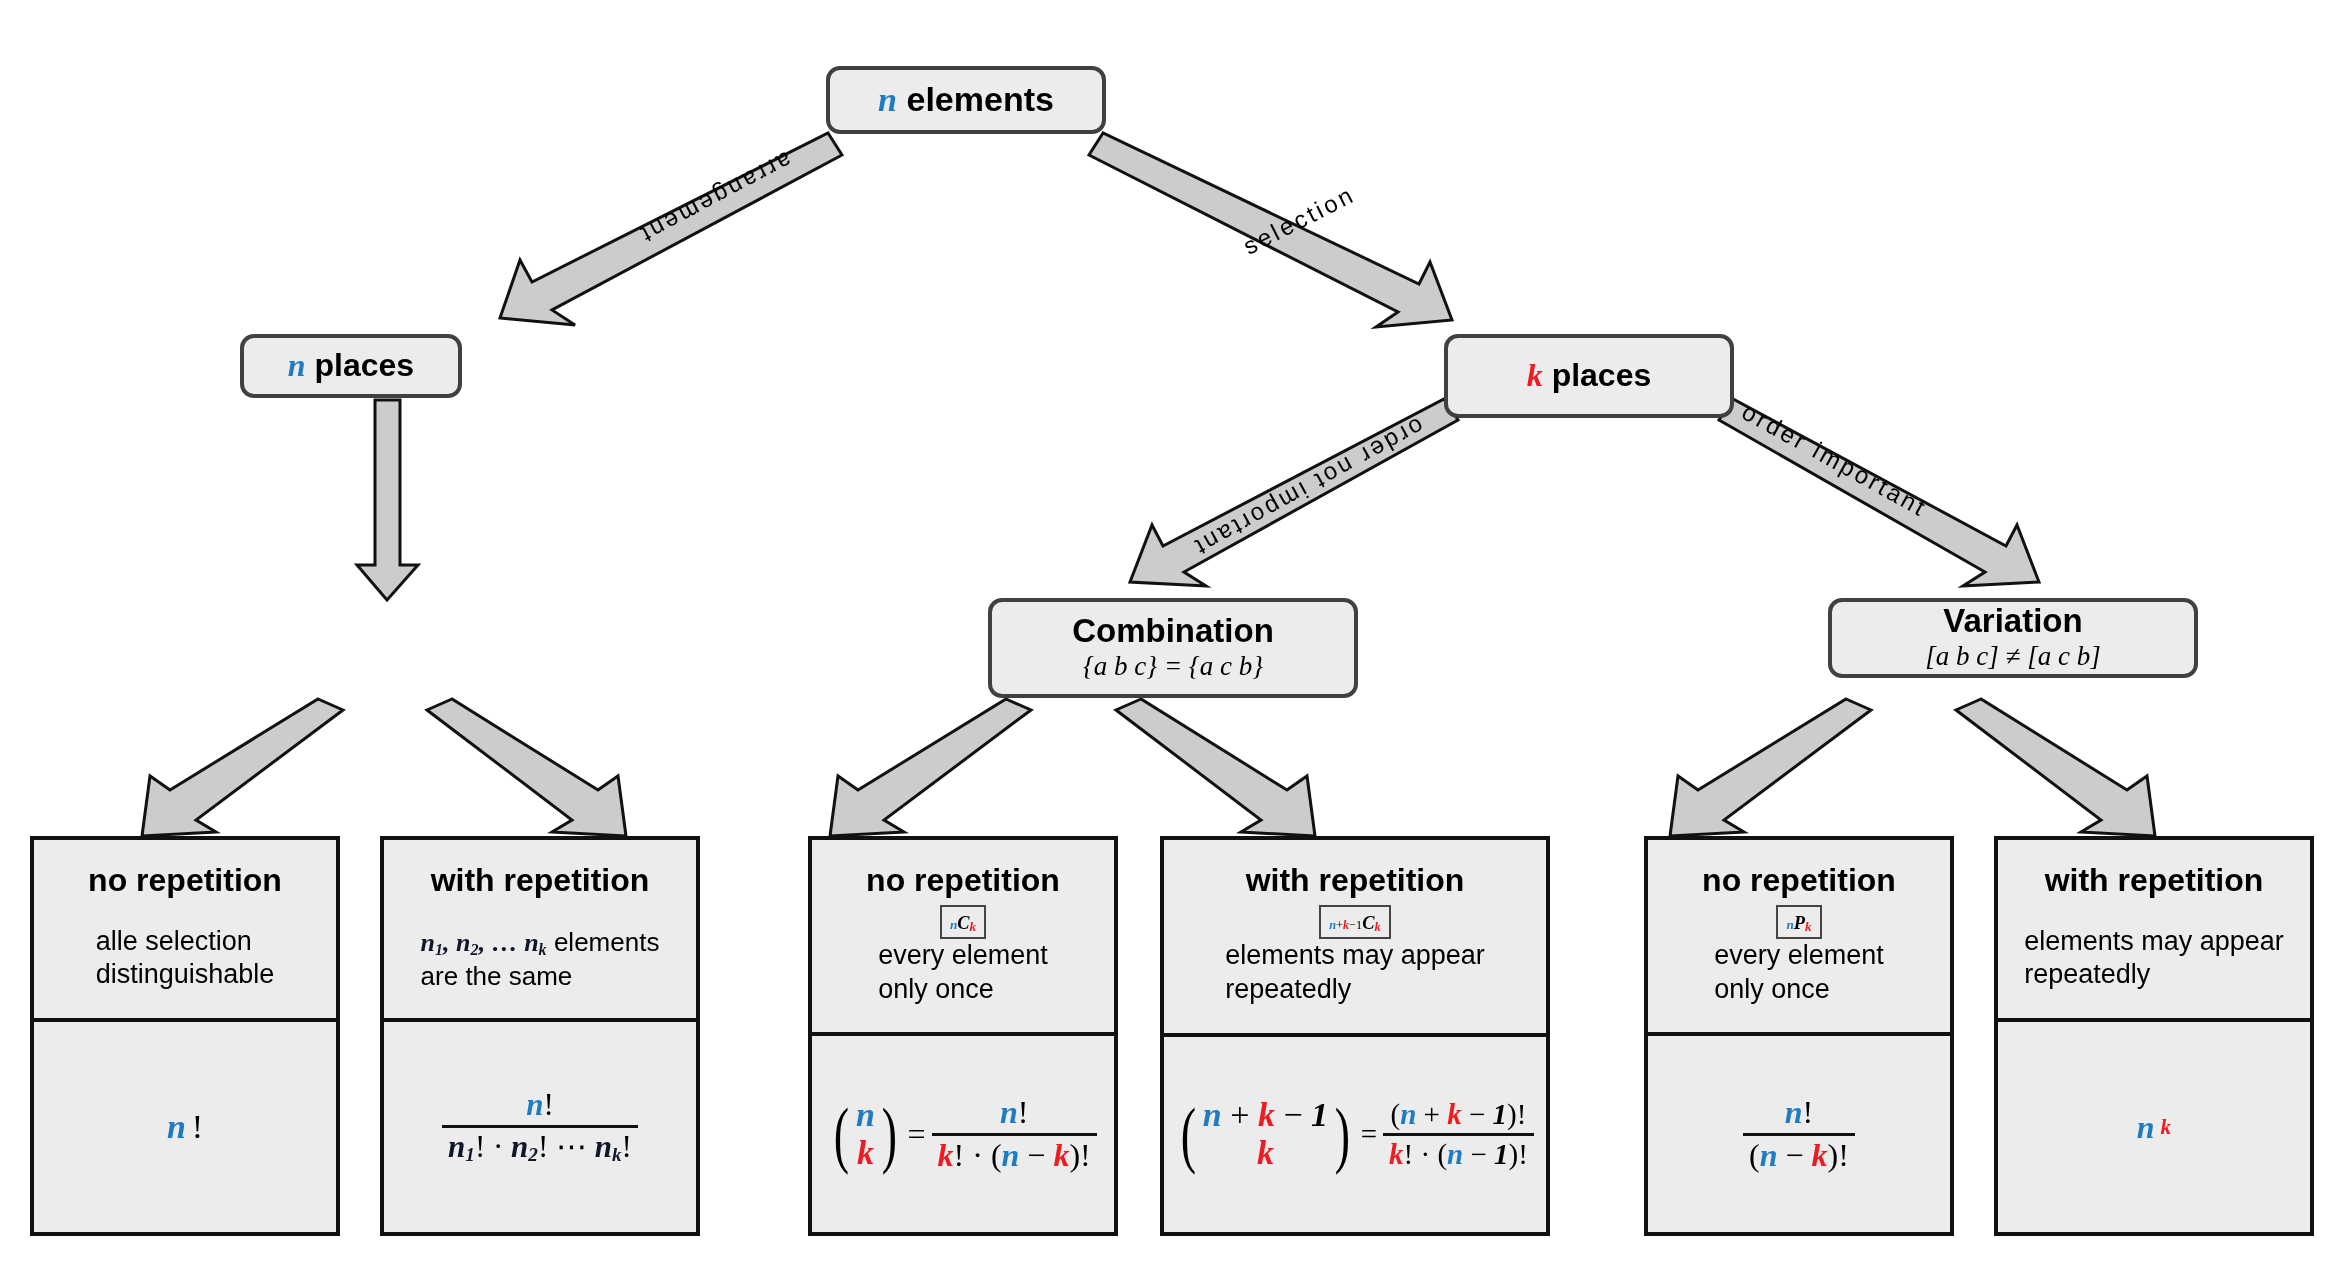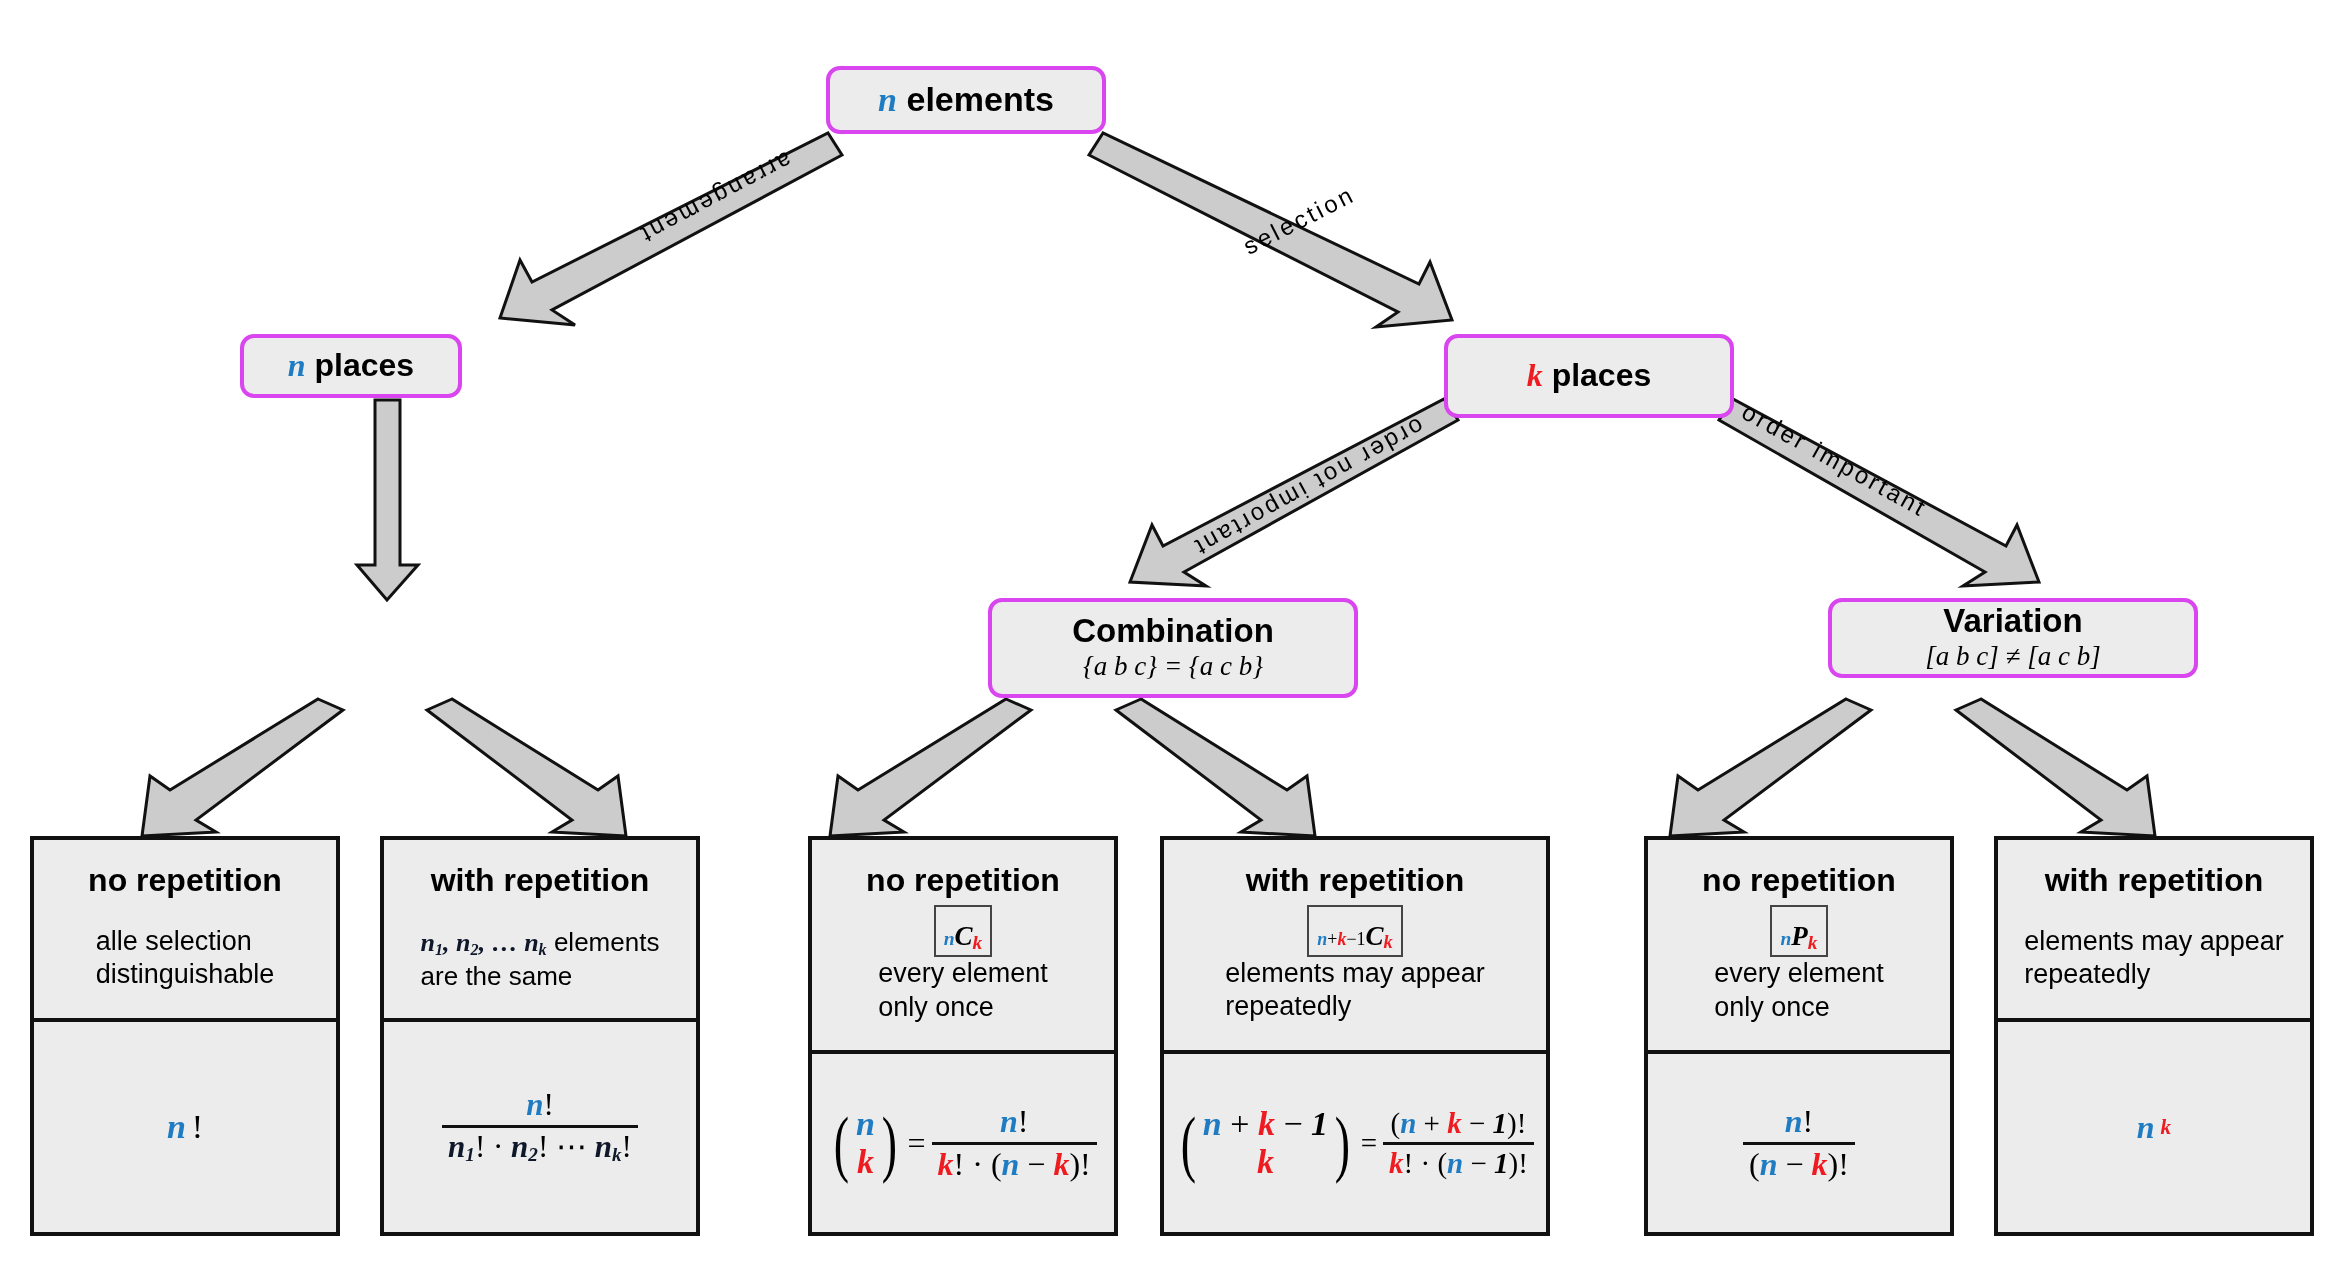--- a/index.html
+++ b/index.html
@@ -6,21 +6,21 @@
   body{width:2349px;height:1281px;position:relative;overflow:hidden;
        font-family:"Liberation Sans",sans-serif;}
 
   .stage{position:absolute;inset:0;}
   svg.arrows{position:absolute;left:0;top:0;width:2349px;height:1281px;overflow:visible;}
 
   
   .node{
     position:absolute;
     background:#ececec;
-    border:4px solid #d946ef;
+    border:4px solid #404040;
     border-radius:14px;
     box-sizing:border-box;
     display:flex;flex-direction:column;
     align-items:center;justify-content:center;
     text-align:center;
     z-index:5;
   }
   .node .title{
     font-weight:bold;
     color:#000;
@@ -58,23 +58,23 @@
     display:flex;align-items:center;justify-content:center;
     box-sizing:border-box;
   }
   .leaf .head{
     font-size:32px;font-weight:bold;color:#000;white-space:nowrap;
   }
   .leaf .sym{
     margin-top:6px;
     border:2px solid #444;
     background:#ececec;
-    padding:15px 8px 2px 8px;
+    padding:6px 8px 2px 8px;
     font-family:"Liberation Serif",serif;
-    font-size:25px;
+    font-size:17px;
     line-height:1.1;
     white-space:nowrap;
   }
   .leaf .desc{
     margin-top:auto;margin-bottom:26px;
     font-size:27px;line-height:1.25;color:#000;
     white-space:pre-line;
   }
   .leaf .desc.green-lead{white-space:normal;}
 

